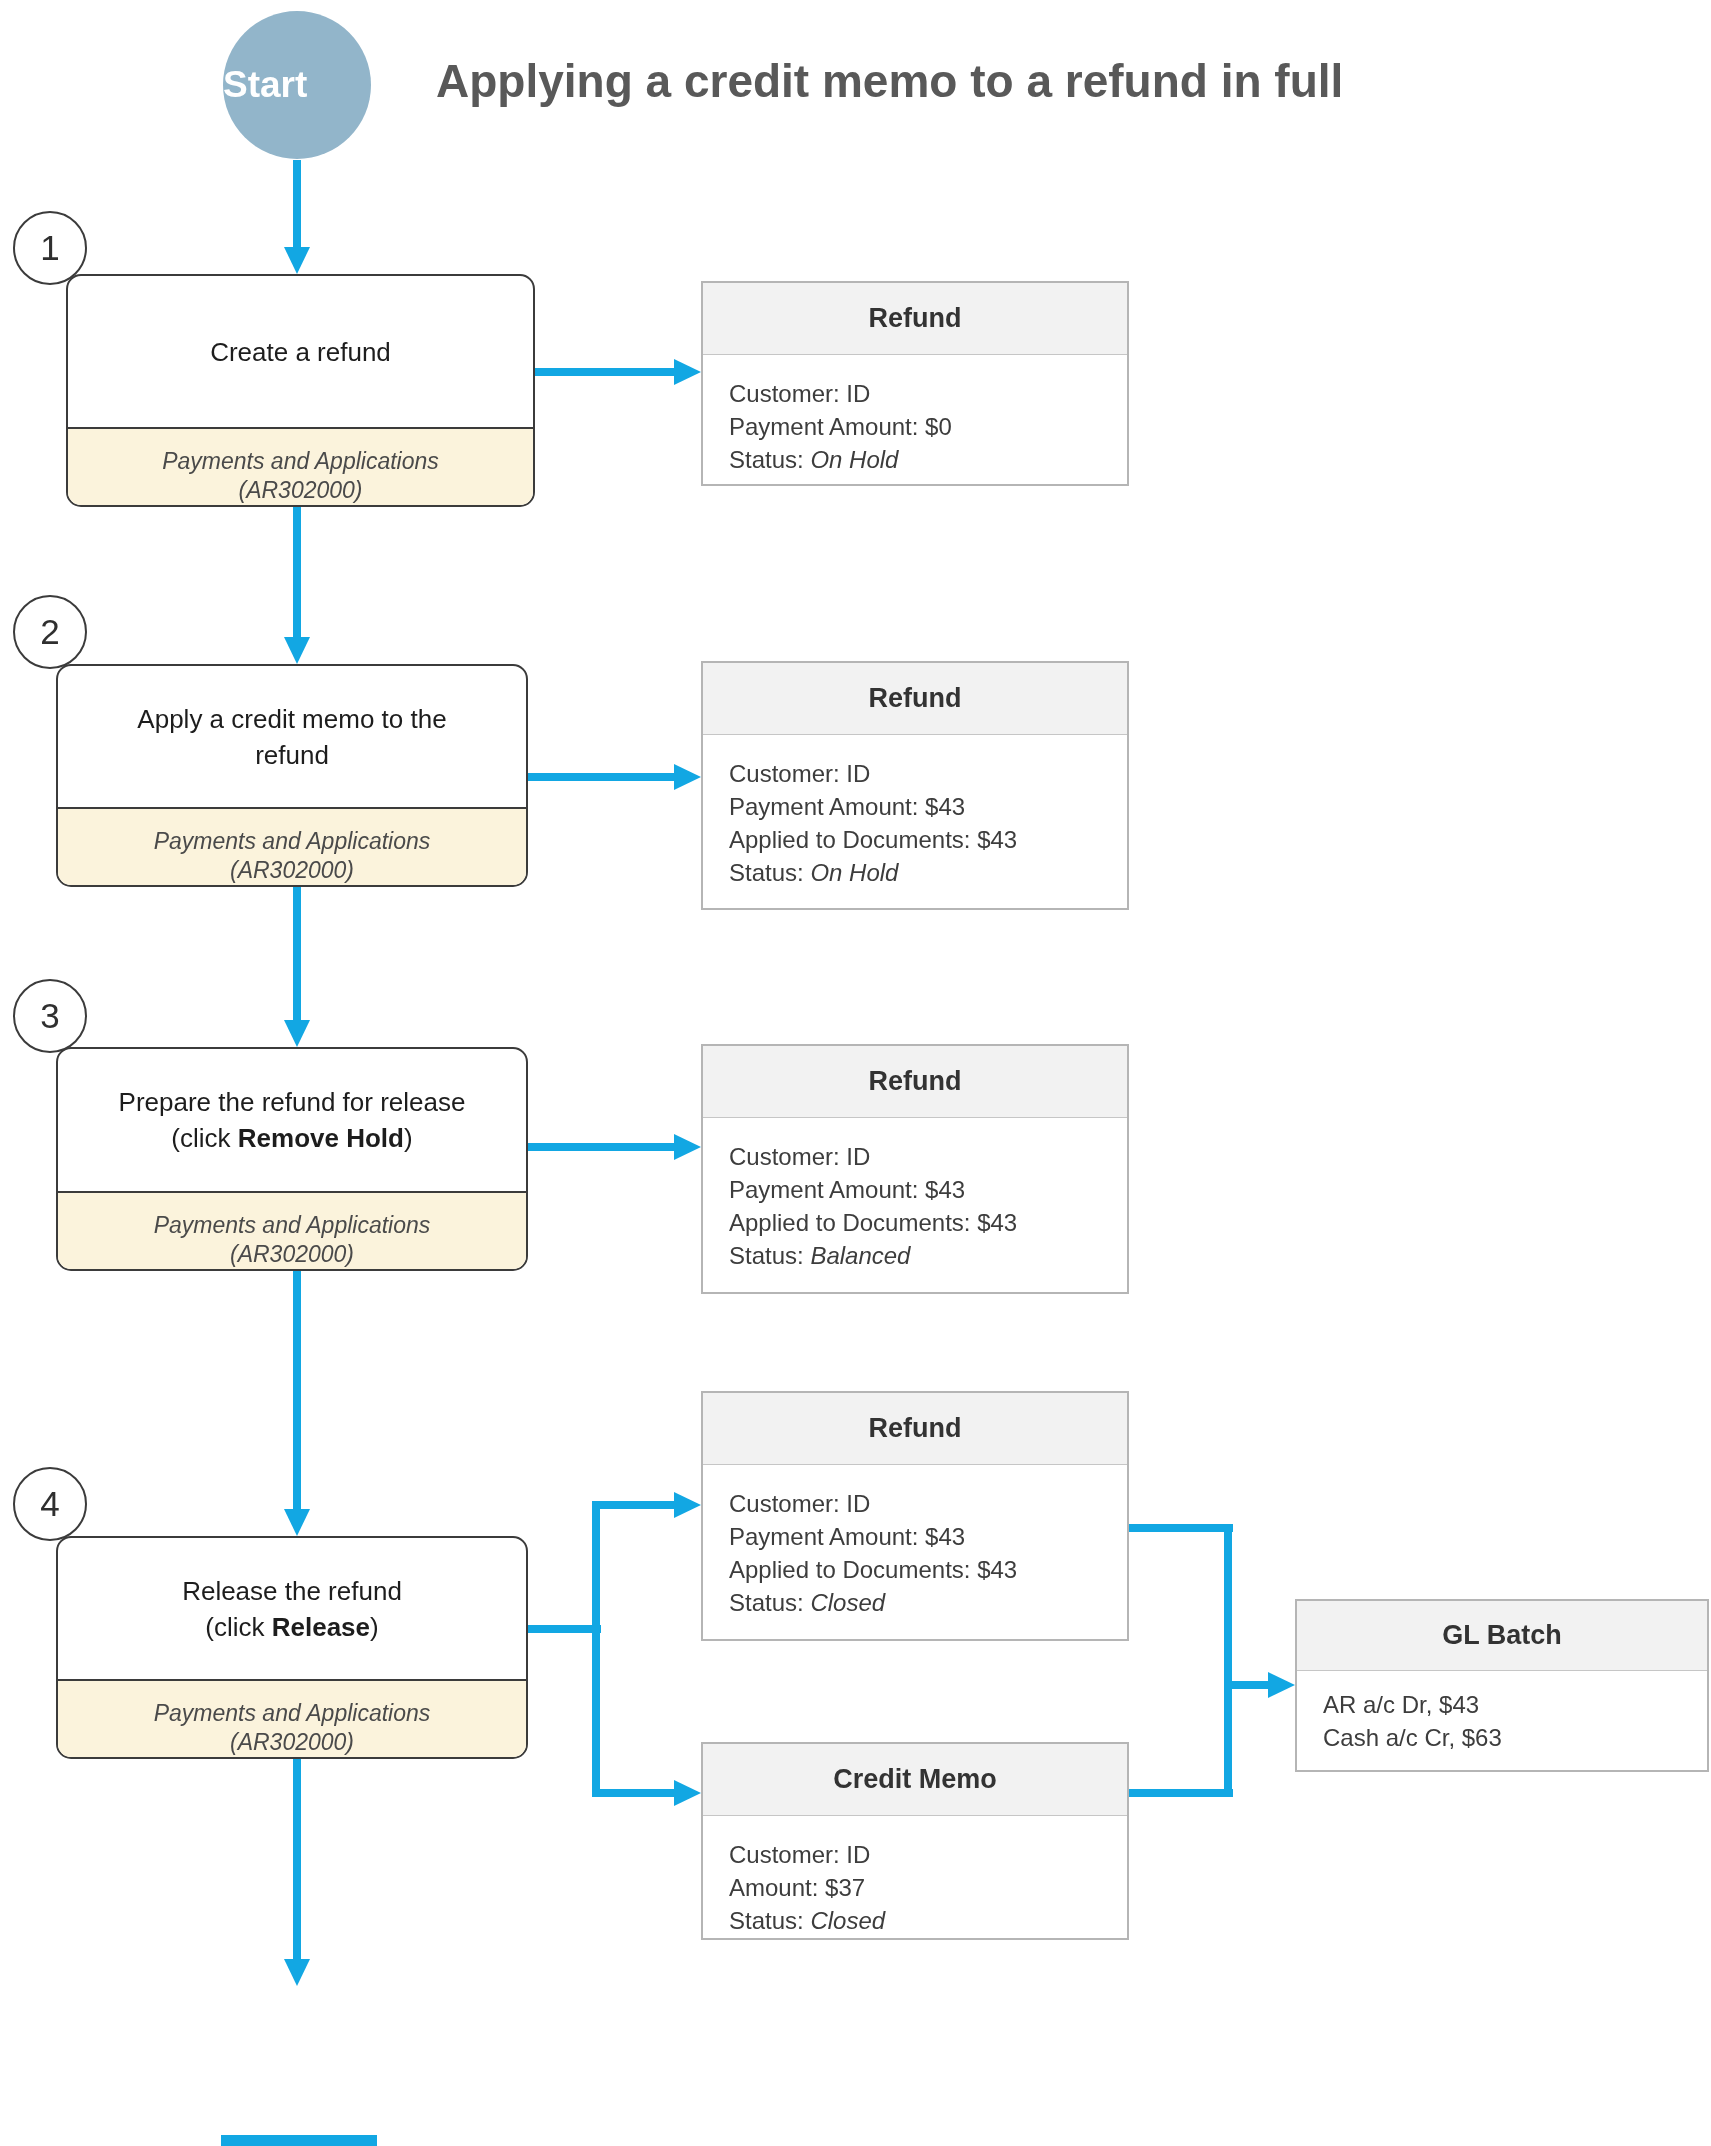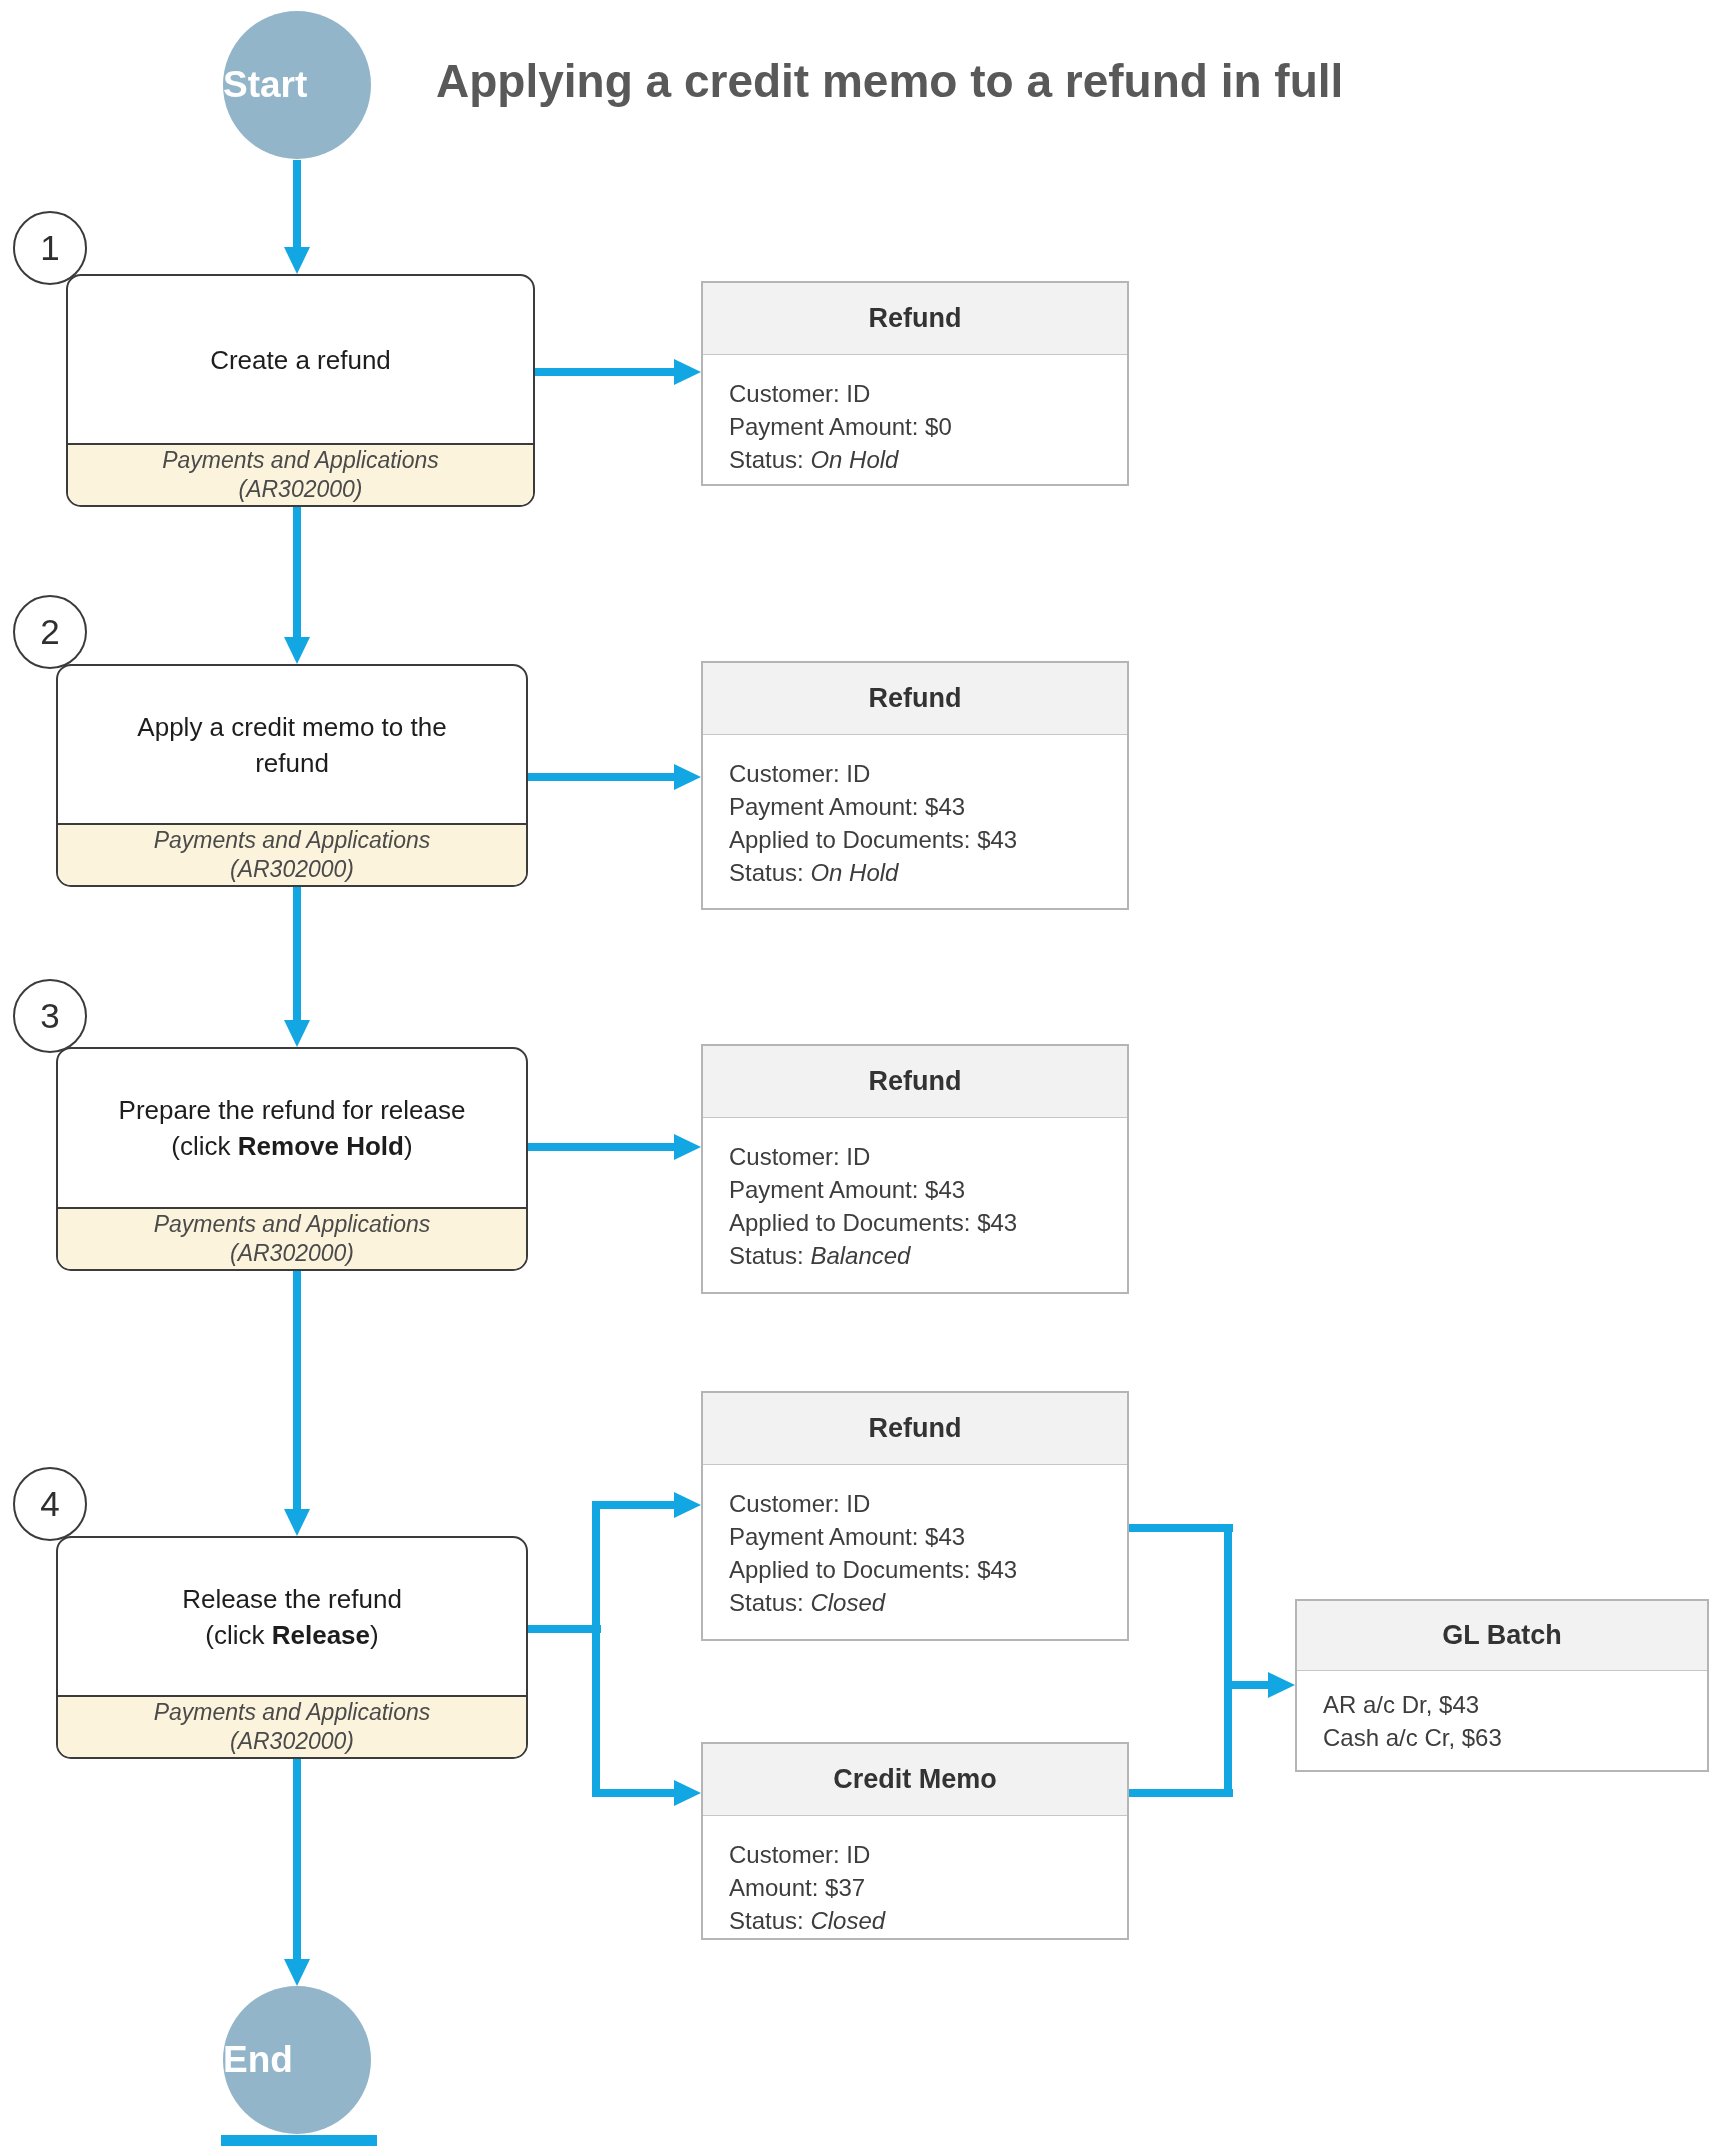--- a/index.html
+++ b/index.html
@@ -20,22 +20,22 @@
   #num1{ top:211px; } #num2{ top:595px; } #num3{ top:979px; } #num4{ top:1467px; }
 
   .step { background:#ffffff; border:2.8px solid #3b3b3b; border-radius:15px; display:flex; flex-direction:column;
           overflow:hidden; z-index:2; }
   #step1{ left:66px; top:274px; width:469px; height:233px; }
   #step2{ left:56px; top:664px; width:472px; height:223px; }
   #step3{ left:56px; top:1047px; width:472px; height:224px; }
   #step4{ left:56px; top:1536px; width:472px; height:223px; }
   .step-main { flex:1; display:flex; flex-direction:column; align-items:center; justify-content:center;
                font-size:26px; color:#1d1d1d; line-height:36px; text-align:center; padding:0 11px; }
-  .step-screen { height:62px; background:#fbf3dc; border-top:2.8px solid #3b3b3b; display:flex; flex-direction:column;
-                 align-items:center; justify-content:center; font-style:italic; font-size:23px; line-height:29px;
+  .step-screen { height:78px; background:#fbf3dc; border-top:2.8px solid #3b3b3b; display:flex; flex-direction:column;
+                 align-items:center; justify-content:flex-end; font-style:italic; font-size:23px; line-height:29px;
                  color:#4a4a4a; text-align:center; }
 
   .doc { background:#ffffff; border:2.8px solid #b5b5b5; z-index:2; }
   .doc-header { height:72px; background:#f2f2f2; border-bottom:1.9px solid #c6c6c6; display:flex; align-items:center;
                 justify-content:center; font-weight:bold; font-size:27px; color:#333333; }
   .doc-body { padding:22px 26px 0; font-size:24px; line-height:33px; color:#3d3d3d; }
   #doc0{ left:701px;  top:281px;  width:428px; height:205px; }
   #doc1{ left:701px;  top:661px;  width:428px; height:249px; }
   #doc2{ left:701px;  top:1044px; width:428px; height:250px; }
   #doc3{ left:701px;  top:1391px; width:428px; height:250px; }
@@ -81,23 +81,20 @@
 </head>
 <body>
 
 <div class="canvas">
 
   <div class="abs title">Applying a credit memo to a refund in full</div>
 
   <div class="abs terminal" id="start">
       <span>Start</span>
     </div>
-  <div class="abs terminal" id="end">
-      <span>End</span>
-    </div>
 
   <div class="abs seg" id="s1"></div>
   <div class="abs head-d" id="h1"></div>
   <div class="abs seg" id="s2"></div>
   <div class="abs head-d" id="h2"></div>
   <div class="abs seg" id="s3"></div>
   <div class="abs head-d" id="h3"></div>
   <div class="abs seg" id="s4"></div>
   <div class="abs head-d" id="h4d"></div>
   <div class="abs seg" id="s5"></div>

